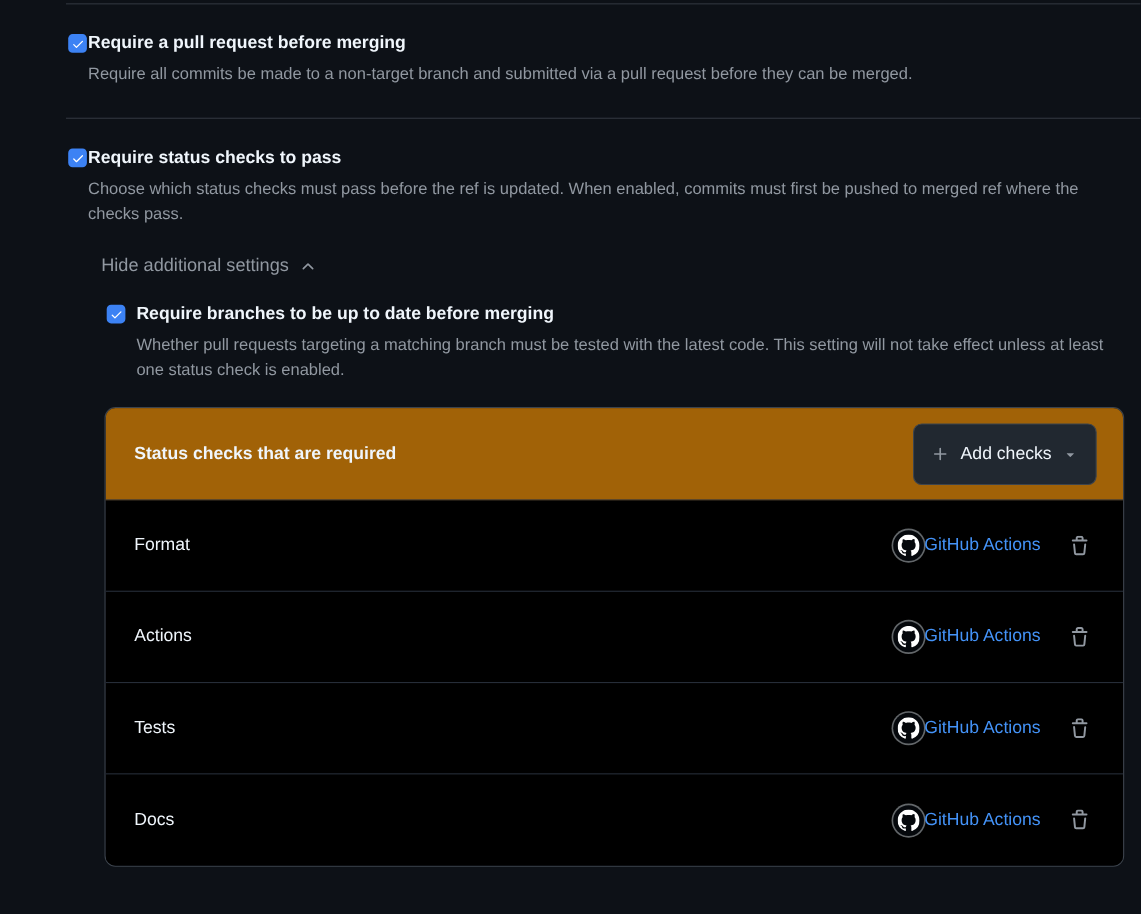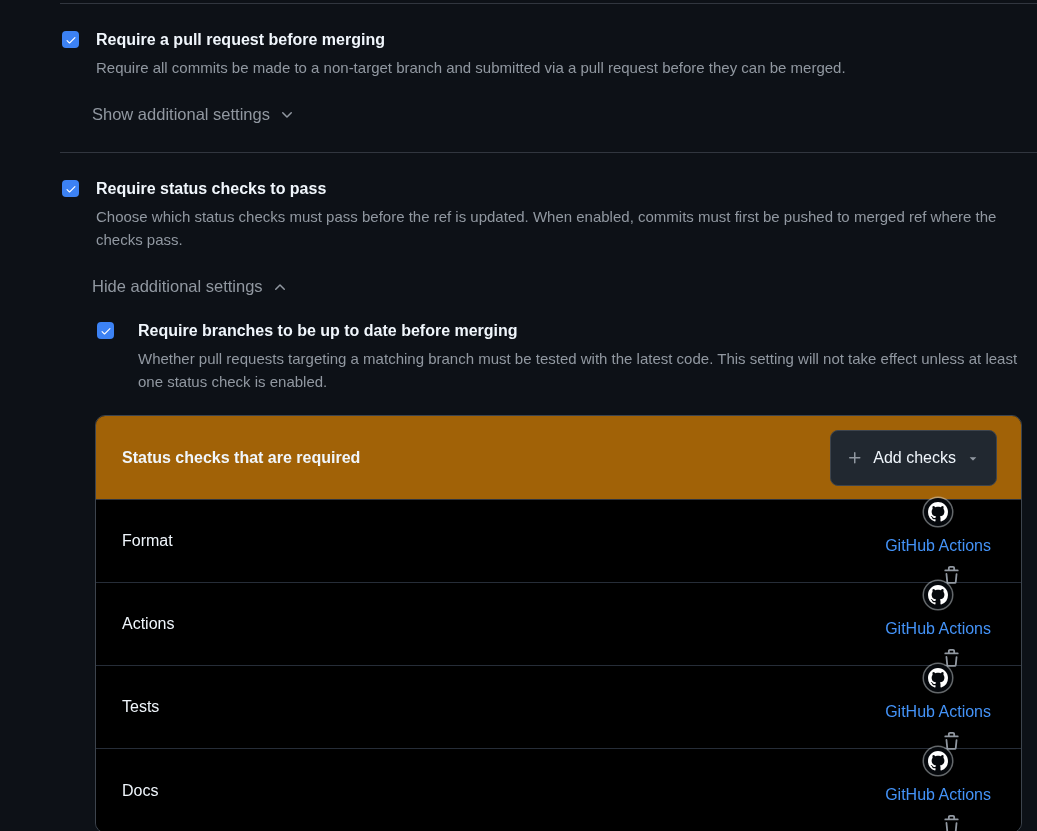--- a/index.html
+++ b/index.html
@@ -16,21 +16,21 @@
     background: #31363f;
     margin-left: 60px;
   }
   .hr-top { margin-top: 3px; }
   .section {
     padding: 26px 0 28px 62px;
   }
   .setting-row {
     display: flex;
     align-items: flex-start;
-    gap: 17px;
+    gap: 1px;
   }
   .checkbox {
     width: 17px;
     height: 17px;
     flex: none;
     margin-top: 1px;
     border-radius: 4px;
     background: #3c82f4;
     display: flex;
     align-items: center;
@@ -62,21 +62,21 @@
     background: none;
     border: none;
     font-family: inherit;
     cursor: pointer;
     padding: 0;
   }
   .sub-setting {
     margin-top: 25px;
     margin-left: 35px;
   }
-  .sub-setting .setting-row { gap: 24px; }
+  .sub-setting .setting-row { gap: 10px; }
   .sub-setting .setting-desc { max-width: 888px; }
 
   .panel {
     margin-top: 22px;
     margin-left: 33px;
     width: 927px;
     border: 1px solid #3d444d;
     border-radius: 10px;
     overflow: hidden;
   }
@@ -118,22 +118,20 @@
   }
   .check-row:last-child { border-bottom: none; }
   .check-name {
     flex: 1;
     font-size: 16px;
     color: #f0f6fc;
   }
   .check-source {
     display: flex;
     align-items: center;
-    gap: 11px;
-    flex-direction: column;
   }
   .avatar {
     width: 28px;
     height: 28px;
     border-radius: 50%;
     background: #05080c;
     box-shadow: 0 0 0 1.5px rgba(220,228,236,0.45);
     display: flex;
     align-items: center;
     justify-content: center;
@@ -167,28 +165,20 @@
         <svg width="12" height="12" viewBox="0 0 16 16">
             <path fill="#ffffff" d="M13.78 4.22a.75.75 0 0 1 0 1.06l-7.25 7.25a.75.75 0 0 1-1.06 0L2.22 9.28a.75.75 0 1 1 1.06-1.06L6 10.94l6.72-6.72a.75.75 0 0 1 1.06 0Z"></path>
           </svg>
       </span>
     </span>
     <div class="setting-text">
       <div class="setting-title">Require a pull request before merging</div>
       <div class="setting-desc">Require all commits be made to a non-target branch and submitted via a pull request before they can be merged.</div>
     </div>
   </div>
-  <button class="toggle">
-    <span>Show additional settings</span>
-    <span style="display:flex">
-      <svg width="16" height="16" viewBox="0 0 16 16">
-          <path fill="#9198a1" d="M12.78 5.22a.749.749 0 0 1 0 1.06l-4.25 4.25a.749.749 0 0 1-1.06 0L3.22 6.28a.749.749 0 1 1 1.06-1.06L8 8.939l3.72-3.72a.749.749 0 0 1 1.06 0Z"></path>
-        </svg>
-    </span>
-  </button>
 </div>
 
 <div class="hr"></div>
 
 <div class="section">
   <div class="setting-row">
     <span class="checkbox" role="checkbox" aria-checked="true">
       <span style="display:flex">
         <svg width="12" height="12" viewBox="0 0 16 16">
             <path fill="#ffffff" d="M13.78 4.22a.75.75 0 0 1 0 1.06l-7.25 7.25a.75.75 0 0 1-1.06 0L2.22 9.28a.75.75 0 1 1 1.06-1.06L6 10.94l6.72-6.72a.75.75 0 0 1 1.06 0Z"></path>

